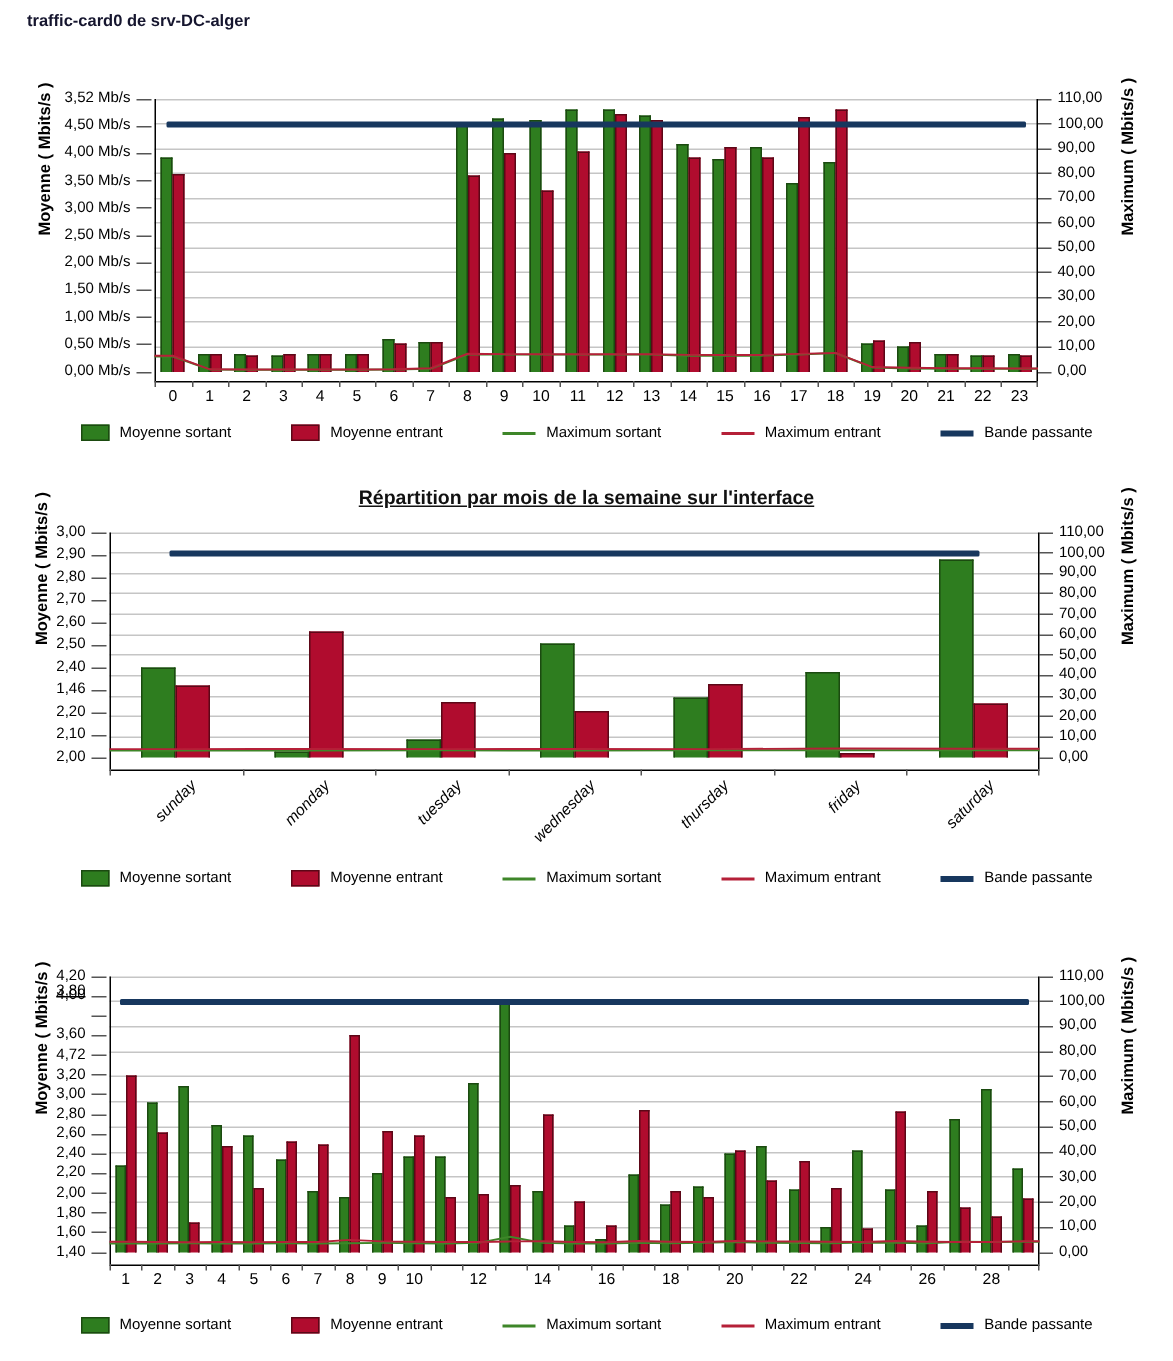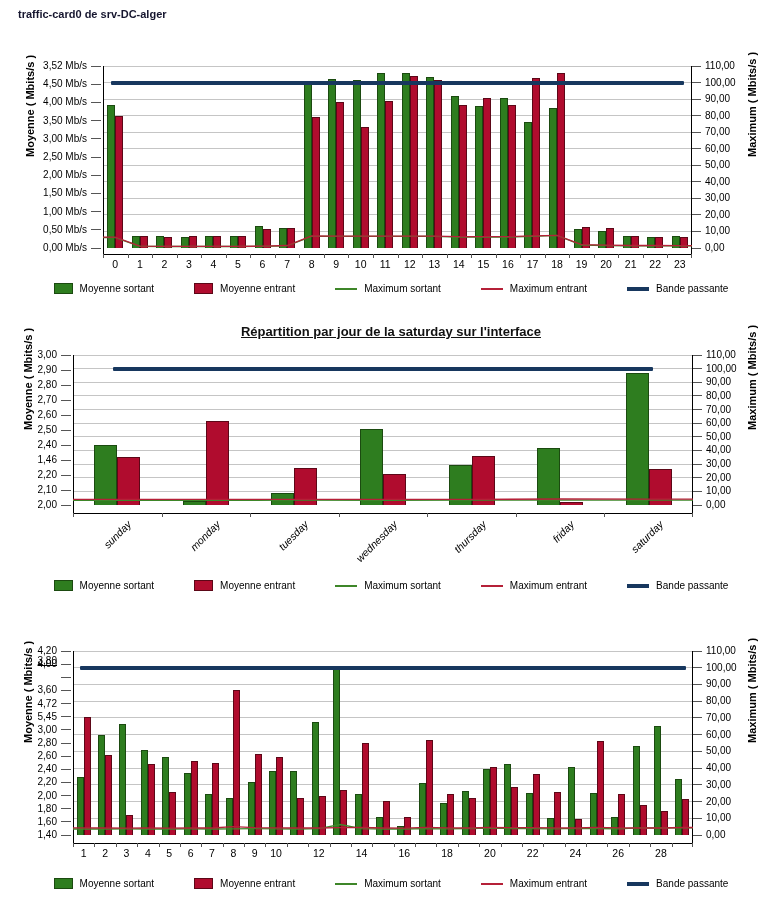--- a/index.html
+++ b/index.html
@@ -226,21 +226,21 @@
           <span>Maximum entrant</span>
         </span>
         <span class="legend-item">
           <span class="sw-band" style="background: rgb(23, 55, 94);"></span>
           <span>Bande passante</span>
         </span>
       </div>
   </section>
 
   <section class="chart" id="chart-1" style="top:318px;height:294px">
-    <h2 class="chart-title">Répartition par jour de la saturday sur l'interface</h2>
+    <h2 class="chart-title">Répartition par mois de la semaine sur l'interface</h2>
     <div class="axtitle" style="left:28px;top:112px">
         <span>Moyenne ( Mbits/s )</span>
       </div>
     <div class="axtitle" style="left:752px;top:112px">
         <span>Maximum ( Mbits/s )</span>
       </div>
     <div class="plot" style="left: 73px; top: 37px; width: 620px; height: 150px;">
         <div class="gridline" style="top: 135.864px; background: rgb(197, 197, 197);"></div>
         <div class="gridline" style="top: 122.227px; background: rgb(197, 197, 197);"></div>
         <div class="gridline" style="top: 108.591px; background: rgb(197, 197, 197);"></div>
@@ -391,21 +391,21 @@
         <div class="ylab" style="left: -16px; top: 125.429px; transform: translateX(-100%);">2,20</div>
         <div class="tick" style="left: -12px; width: 10px; height: 1px; top: 117.786px;"></div>
         <div class="ylab" style="left: -16px; top: 112.286px; transform: translateX(-100%);">2,40</div>
         <div class="tick" style="left: -12px; width: 10px; height: 1px; top: 104.643px;"></div>
         <div class="ylab" style="left: -16px; top: 99.1429px; transform: translateX(-100%);">2,60</div>
         <div class="tick" style="left: -12px; width: 10px; height: 1px; top: 91.5px;"></div>
         <div class="ylab" style="left: -16px; top: 86px; transform: translateX(-100%);">2,80</div>
         <div class="tick" style="left: -12px; width: 10px; height: 1px; top: 78.3571px;"></div>
         <div class="ylab" style="left: -16px; top: 72.8571px; transform: translateX(-100%);">3,00</div>
         <div class="tick" style="left: -12px; width: 10px; height: 1px; top: 65.2143px;"></div>
-        <div class="ylab" style="left: -16px; top: 59.7143px; transform: translateX(-100%);">5,45</div>
+        <div class="ylab" style="left: -16px; top: 59.7143px; transform: translateX(-100%);">3,20</div>
         <div class="tick" style="left: -12px; width: 10px; height: 1px; top: 52.0714px;"></div>
         <div class="ylab" style="left: -16px; top: 46.5714px; transform: translateX(-100%);">4,72</div>
         <div class="tick" style="left: -12px; width: 10px; height: 1px; top: 38.9286px;"></div>
         <div class="ylab" style="left: -16px; top: 33.4286px; transform: translateX(-100%);">3,60</div>
         <div class="tick" style="left: -12px; width: 10px; height: 1px; top: 25.7857px;"></div>
         <div class="ylab" style="left: -16px; top: 4px; transform: translateX(-100%); text-decoration: underline;">3,80</div>
         <div class="tick" style="left: -12px; width: 10px; height: 1px; top: 12.6429px;"></div>
         <div class="ylab" style="left: -16px; top: 7.14286px; transform: translateX(-100%);">4,00</div>
         <div class="tick" style="left: -12px; width: 10px; height: 1px; top: -0.5px;"></div>
         <div class="ylab" style="left: -16px; top: -6px; transform: translateX(-100%);">4,20</div>

